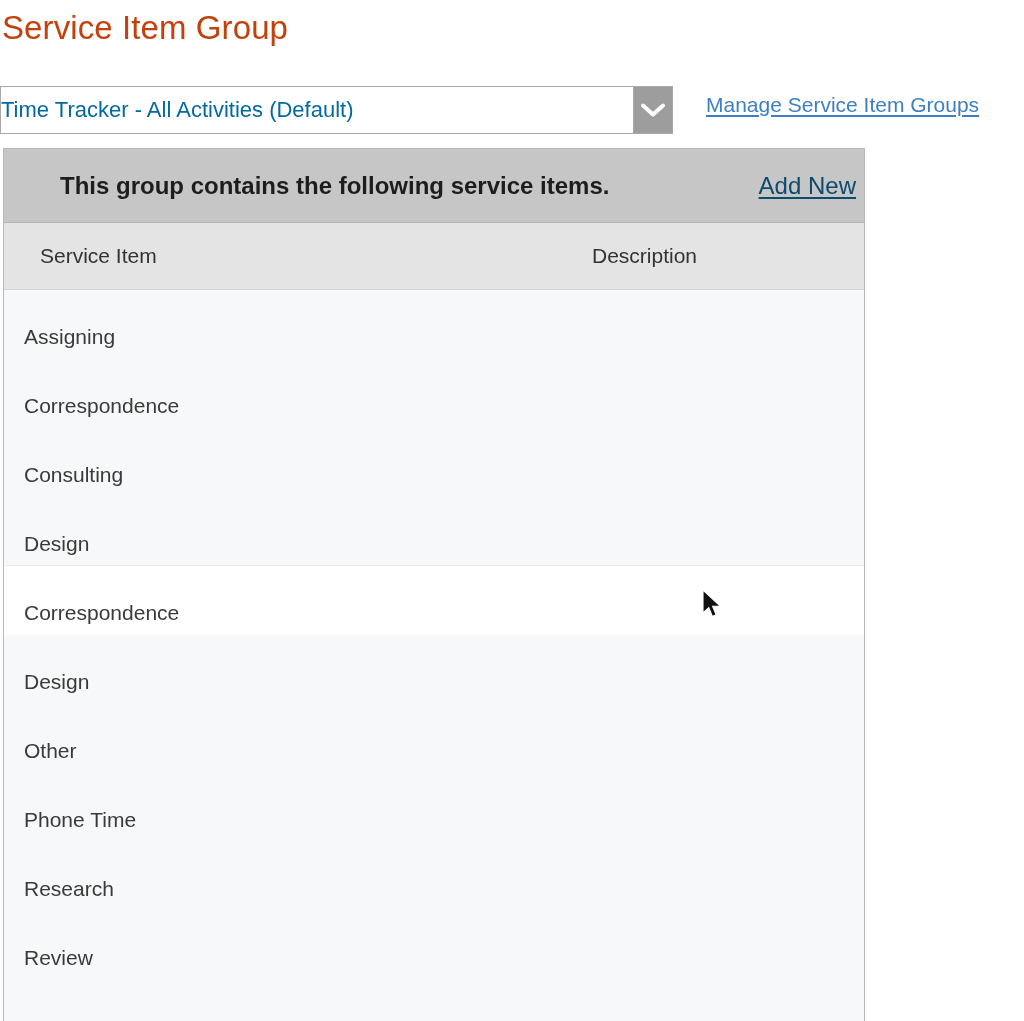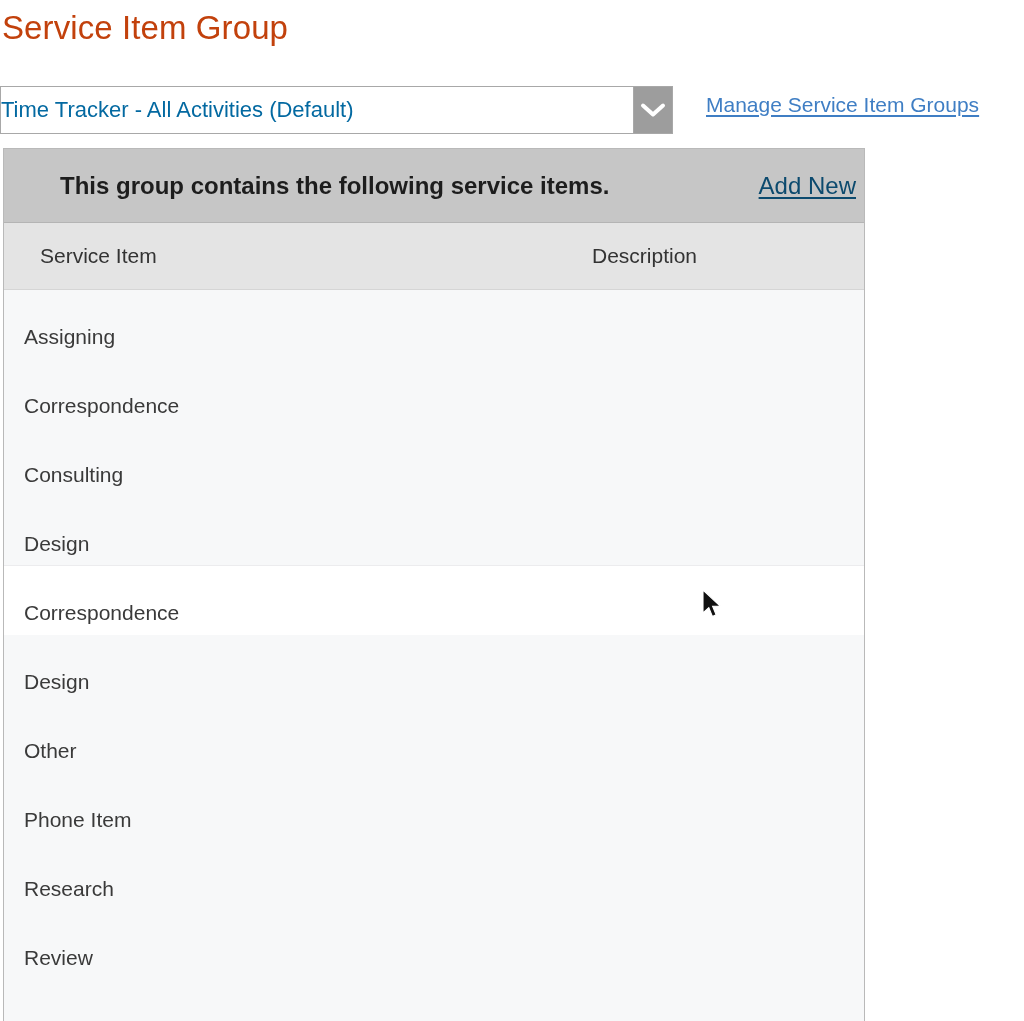--- a/index.html
+++ b/index.html
@@ -258,21 +258,21 @@
         </div>
         <div class="row">
           <div class="cell-item">Design</div>
           <div class="cell-desc"></div>
         </div>
         <div class="row">
           <div class="cell-item">Other</div>
           <div class="cell-desc"></div>
         </div>
         <div class="row">
-          <div class="cell-item">Phone Item</div>
+          <div class="cell-item">Phone Time</div>
           <div class="cell-desc"></div>
         </div>
         <div class="row">
           <div class="cell-item">Research</div>
           <div class="cell-desc"></div>
         </div>
         <div class="row">
           <div class="cell-item">Review</div>
           <div class="cell-desc"></div>
         </div>

